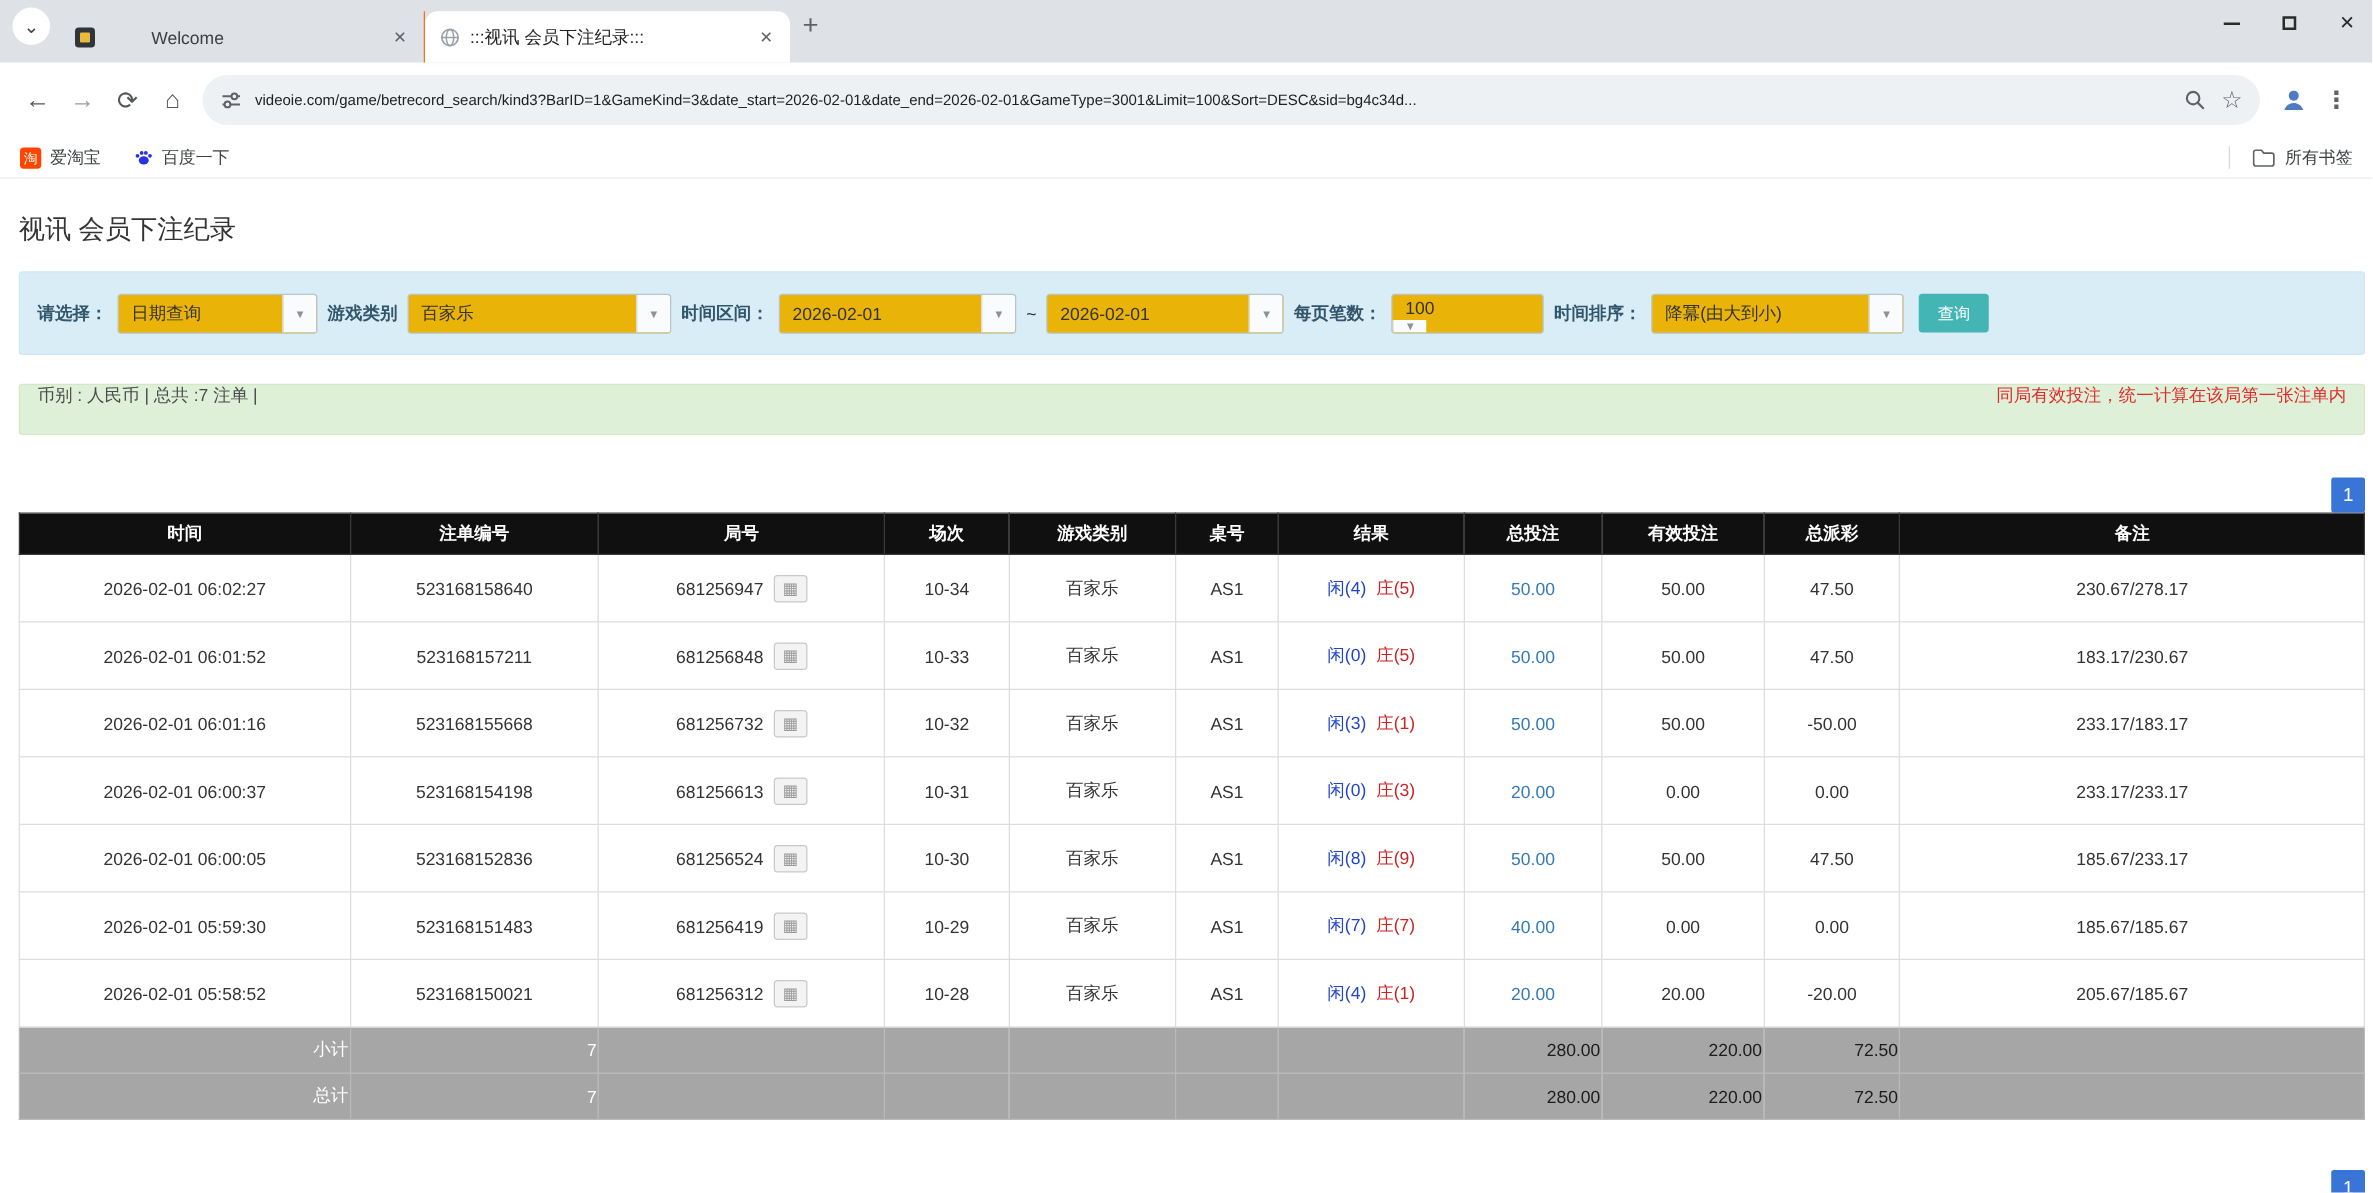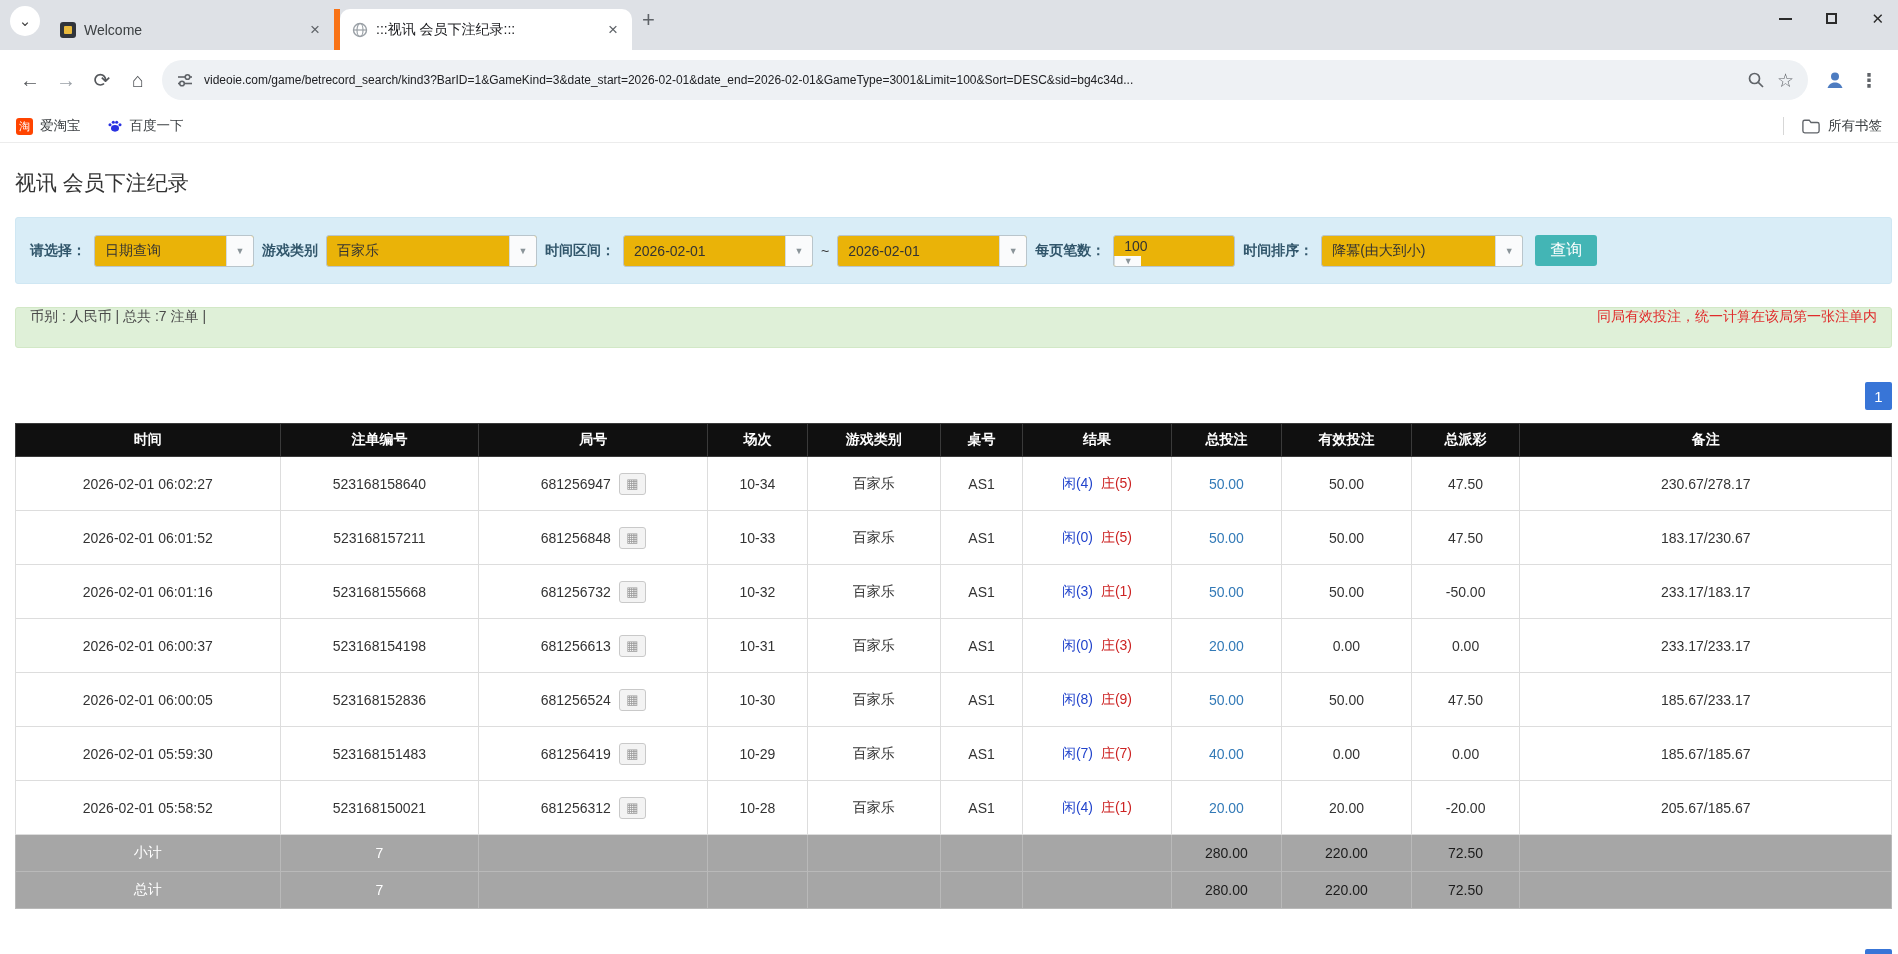--- a/index.html
+++ b/index.html
@@ -19,21 +19,21 @@
   html,body{margin:0;padding:0;}
   body{
     width:1898px;height:954px;overflow:hidden;background:#fff;
     font-family:"Liberation Sans","DejaVu Sans",sans-serif;color:#333;
   }
   
   .tabstrip{height:50px;background:#dee1e6;display:flex;align-items:flex-end;position:relative;}
   .tab-search{width:30px;height:30px;border-radius:50%;background:#fff;margin:0 8px 9px 10px;
     display:flex;align-items:center;justify-content:center;color:#444;font-size:15px;align-self:center;}
   .tab{width:292px;height:41px;display:flex;align-items:center;padding:0 10px 0 12px;font-size:14px;color:#3c4043;position:relative;}
-  .tab.inactive{border-right:6px solid #f97316;}
+  .tab.inactive{border-right:1px solid #f97316;gap:37px;}
   .tab.active{background:#fff;border-radius:10px 10px 0 0;color:#202124;}
   .tab .title{flex:1;white-space:nowrap;overflow:hidden;text-overflow:ellipsis;margin:0 8px;}
   .tab .close{color:#5f6368;font-size:17px;width:18px;height:18px;line-height:17px;text-align:center;border-radius:50%;}
   .fav1{width:16px;height:16px;border-radius:3px;background:#30343b;position:relative;flex:none;}
   .fav1::after{content:"";position:absolute;left:4px;top:4px;width:8px;height:8px;background:#e8b93c;border-radius:1px;}
   .fav-globe{flex:none;}
   .newtab{font-size:22px;color:#5f6368;margin:0 0 10px 10px;align-self:center;line-height:20px;}
   .win-controls{position:absolute;right:14px;top:12px;display:flex;gap:34px;align-items:center;color:#2b2b2b;}
   .win-min{width:13px;height:2px;background:#2b2b2b;}
   .win-max{width:11px;height:11px;border:2px solid #2b2b2b;}
@@ -64,36 +64,36 @@
   .flabel{font-weight:bold;color:#31566b;white-space:nowrap;}
   .combo{display:flex;align-items:stretch;height:32px;background:#eab308;border:1px solid #b9c5cc;
     border-radius:3px;overflow:hidden;flex:none;}
   .combo .val{display:flex;align-items:center;padding:0 10px;color:#333;flex:1;white-space:nowrap;overflow:hidden;}
   .combo .dd{width:27px;border-left:1px solid #d4dce0;background:#fafbfc;display:flex;
     align-items:center;justify-content:center;color:#8a9499;font-size:9px;flex:none;}
   .w-datequery{width:160px;} .w-game{width:211px;} .w-date{width:190px;}
   .w-size{width:122px;flex-direction:column;} .w-sort{width:202px;}
   .tilde{color:#333;}
   .search-btn{height:31px;padding:0 15px;background:var(--search-button);color:#fff;border:none;
-    border-radius:3px;font-size:16px;margin-left:4px;font-family:inherit;}
+    border-radius:3px;font-size:13px;margin-left:4px;font-family:inherit;}
   .summary-bar{margin-top:23px;background:var(--summary-bar-bg);border:1px solid #d2e8c6;border-radius:3px;
     height:41px;display:flex;align-items:flex-start;justify-content:space-between;padding:0 14px;font-size:14px;}
   .summary-left{color:#4a4a4a;}
   .summary-right{color:var(--warning-red);}
   .pager{display:flex;justify-content:flex-end;}
   .pager.top{margin-top:34px;}
   .pager.bottom{margin-top:40px;}
   .page-btn{min-width:27px;height:28px;background:var(--pagination-blue);color:#fff;display:flex;
     align-items:center;justify-content:center;font-size:15px;border-radius:2px;padding:0 4px;}
-  table.bets{width:100%;border-collapse:collapse;table-layout:fixed;margin-top:13px;font-size:14px;}
+  table.bets{width:100%;border-collapse:collapse;table-layout:fixed;font-size:14px;}
   table.bets thead th{background:var(--table-header-bg);color:#fff;height:33px;font-weight:bold;
     border:1px solid #3a3a3a;text-align:center;}
   table.bets tbody td{border:1px solid #ddd;height:54px;text-align:center;background:#fff;color:#333;}
   table.bets tfoot td{background:var(--table-footer-bg);border:1px solid #b9b9b9;height:37px;
-    text-align:center;color:#1c1c1c;}
+    text-align:right;color:#1c1c1c;}
   table.bets tfoot td.white-text{color:#fff;}
   .round-wrap{display:inline-flex;align-items:center;gap:8px;}
   .result-icon{display:inline-flex;align-items:center;justify-content:center;width:27px;height:22px;
     border:1px solid #c9c9c9;background:#f3f3f3;border-radius:3px;color:#9a9a9a;font-size:13px;}
   .bet-link{color:var(--bet-amount-blue);cursor:pointer;}
   .r-player{color:var(--player-blue);margin-right:4px;}
   .r-banker{color:var(--banker-red);}
   td.neg{color:var(--negative-red);}
   svg{display:block;}
 </style>

